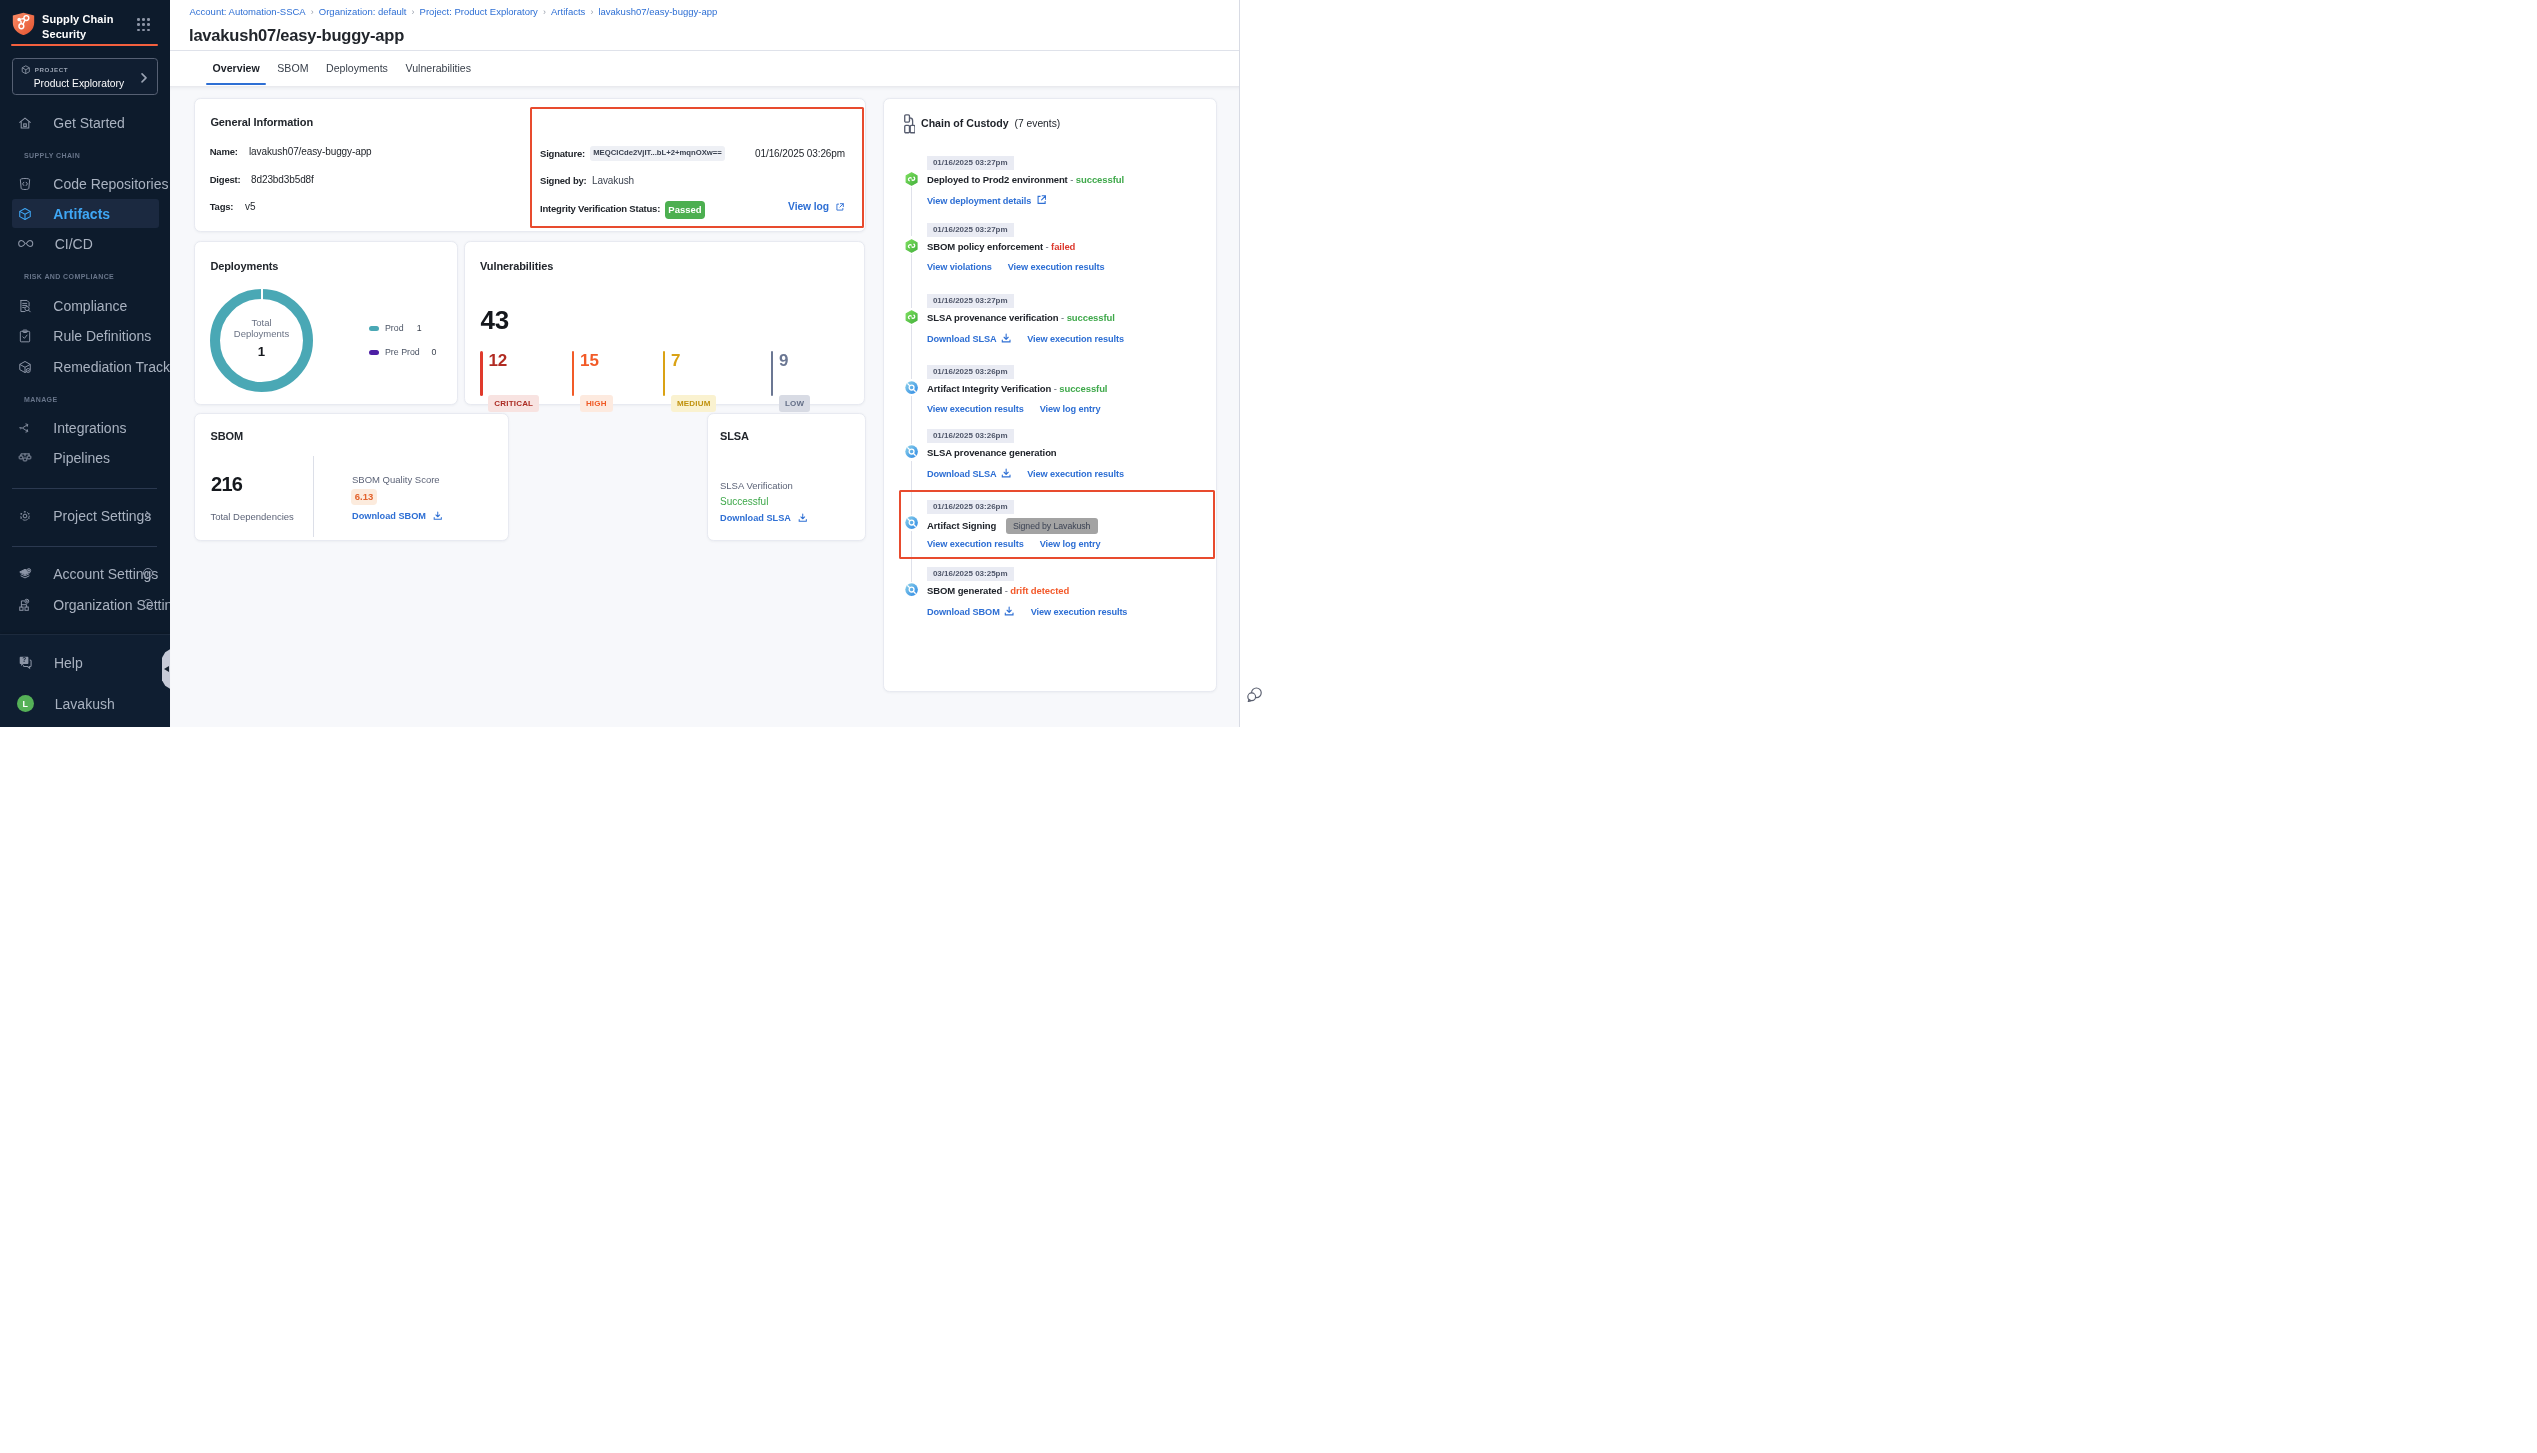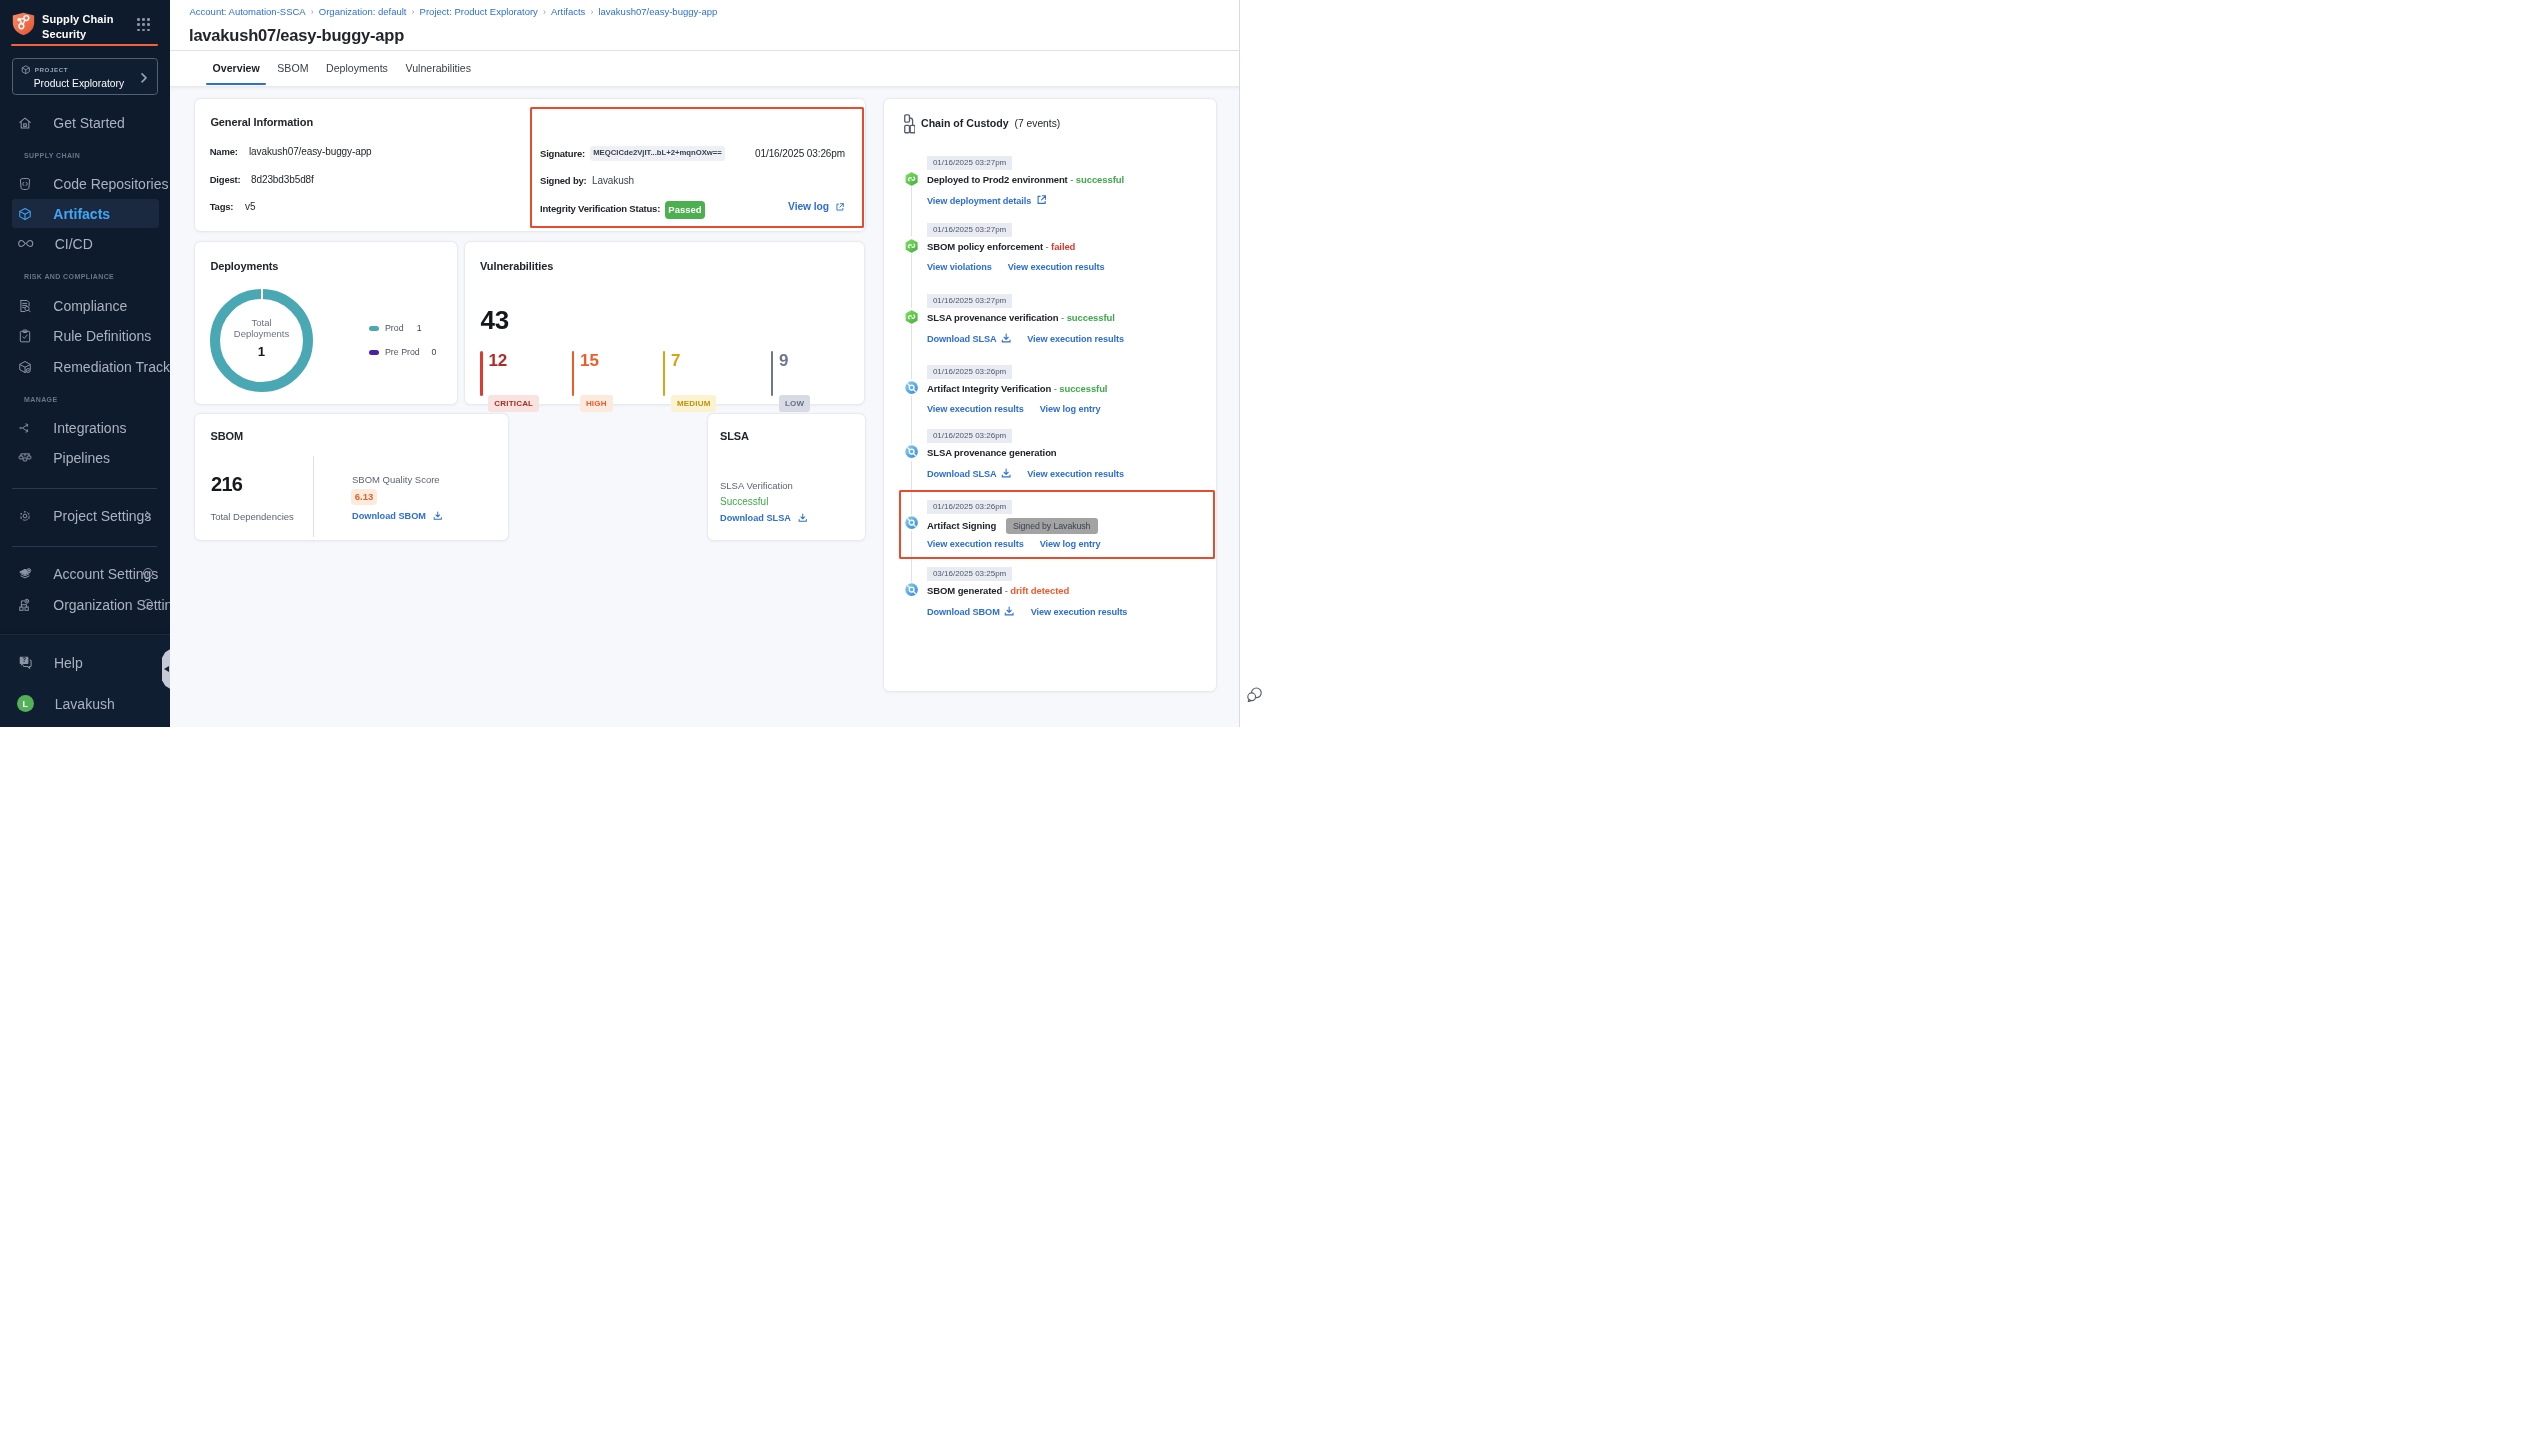--- a/index.html
+++ b/index.html
@@ -55,21 +55,21 @@
 #rborder { position:absolute; left:1239px; top:0; width:0.7px; height:727px; background:#d8dbe4; }
 
 
 .sev { position:absolute; top:109px; height:45px; }
 .sev i { position:absolute; left:0; top:0; width:2.2px; height:45px; border-radius:1.5px; }
 .sev .n { position:absolute; left:8px; top:1.1px; font-size:17px; font-weight:bold; line-height:1; }
 .sev .p { position:absolute; left:8px; top:23.5px; height:17.6px; line-height:17.6px; font-size:8px; font-weight:bold; padding:0 5.9px; border-radius:2.9px; white-space:nowrap; letter-spacing:0.2px;margin-top:20px; }
 
 
 .ev { position:absolute; left:0; width:334px; }
-.ev .ts { position:absolute; left:43px; top:0; height:14.3px; line-height:14.3px; background:#e9ebf3; border-radius:0; padding:0 5.9px; font-size:8px; font-weight:normal; color:#50576a; white-space:nowrap; }
+.ev .ts { position:absolute; left:43px; top:0; height:14.3px; line-height:14.3px; background:#e9ebf3; border-radius:0; padding:0 5.9px; font-size:8px; font-weight:bold; color:#50576a; white-space:nowrap; }
 .ev .ttl { position:absolute; left:43px; top:18.4px; font-size:9.5px; font-weight:bold; letter-spacing:-0.1px; color:#20242b; white-space:nowrap; }
 .ev .lnks { position:absolute; left:43px; top:39px; font-size:9.2px; font-weight:bold; letter-spacing:-0.1px; color:#2e6fd4; white-space:nowrap; }
 .ev .lnks .gap { display:inline-block; width:16px; }
 .ev .icon { position:absolute; left:21px; top:16px; }
 .tline { position:absolute; left:27px; width:1.1px; background:#dfe1ea; }
 .chip { display:inline-block; background:#a3a3a3; border-radius:2.9px; padding:2.6px 7.3px; font-size:8.8px; font-weight:normal; letter-spacing:-0.1px; color:#3c4354; margin-left:9.5px; vertical-align:0.7px; }
 .dsh { color:#565d6b; font-weight:normal; }
 </style>
 </head>
 <body>

